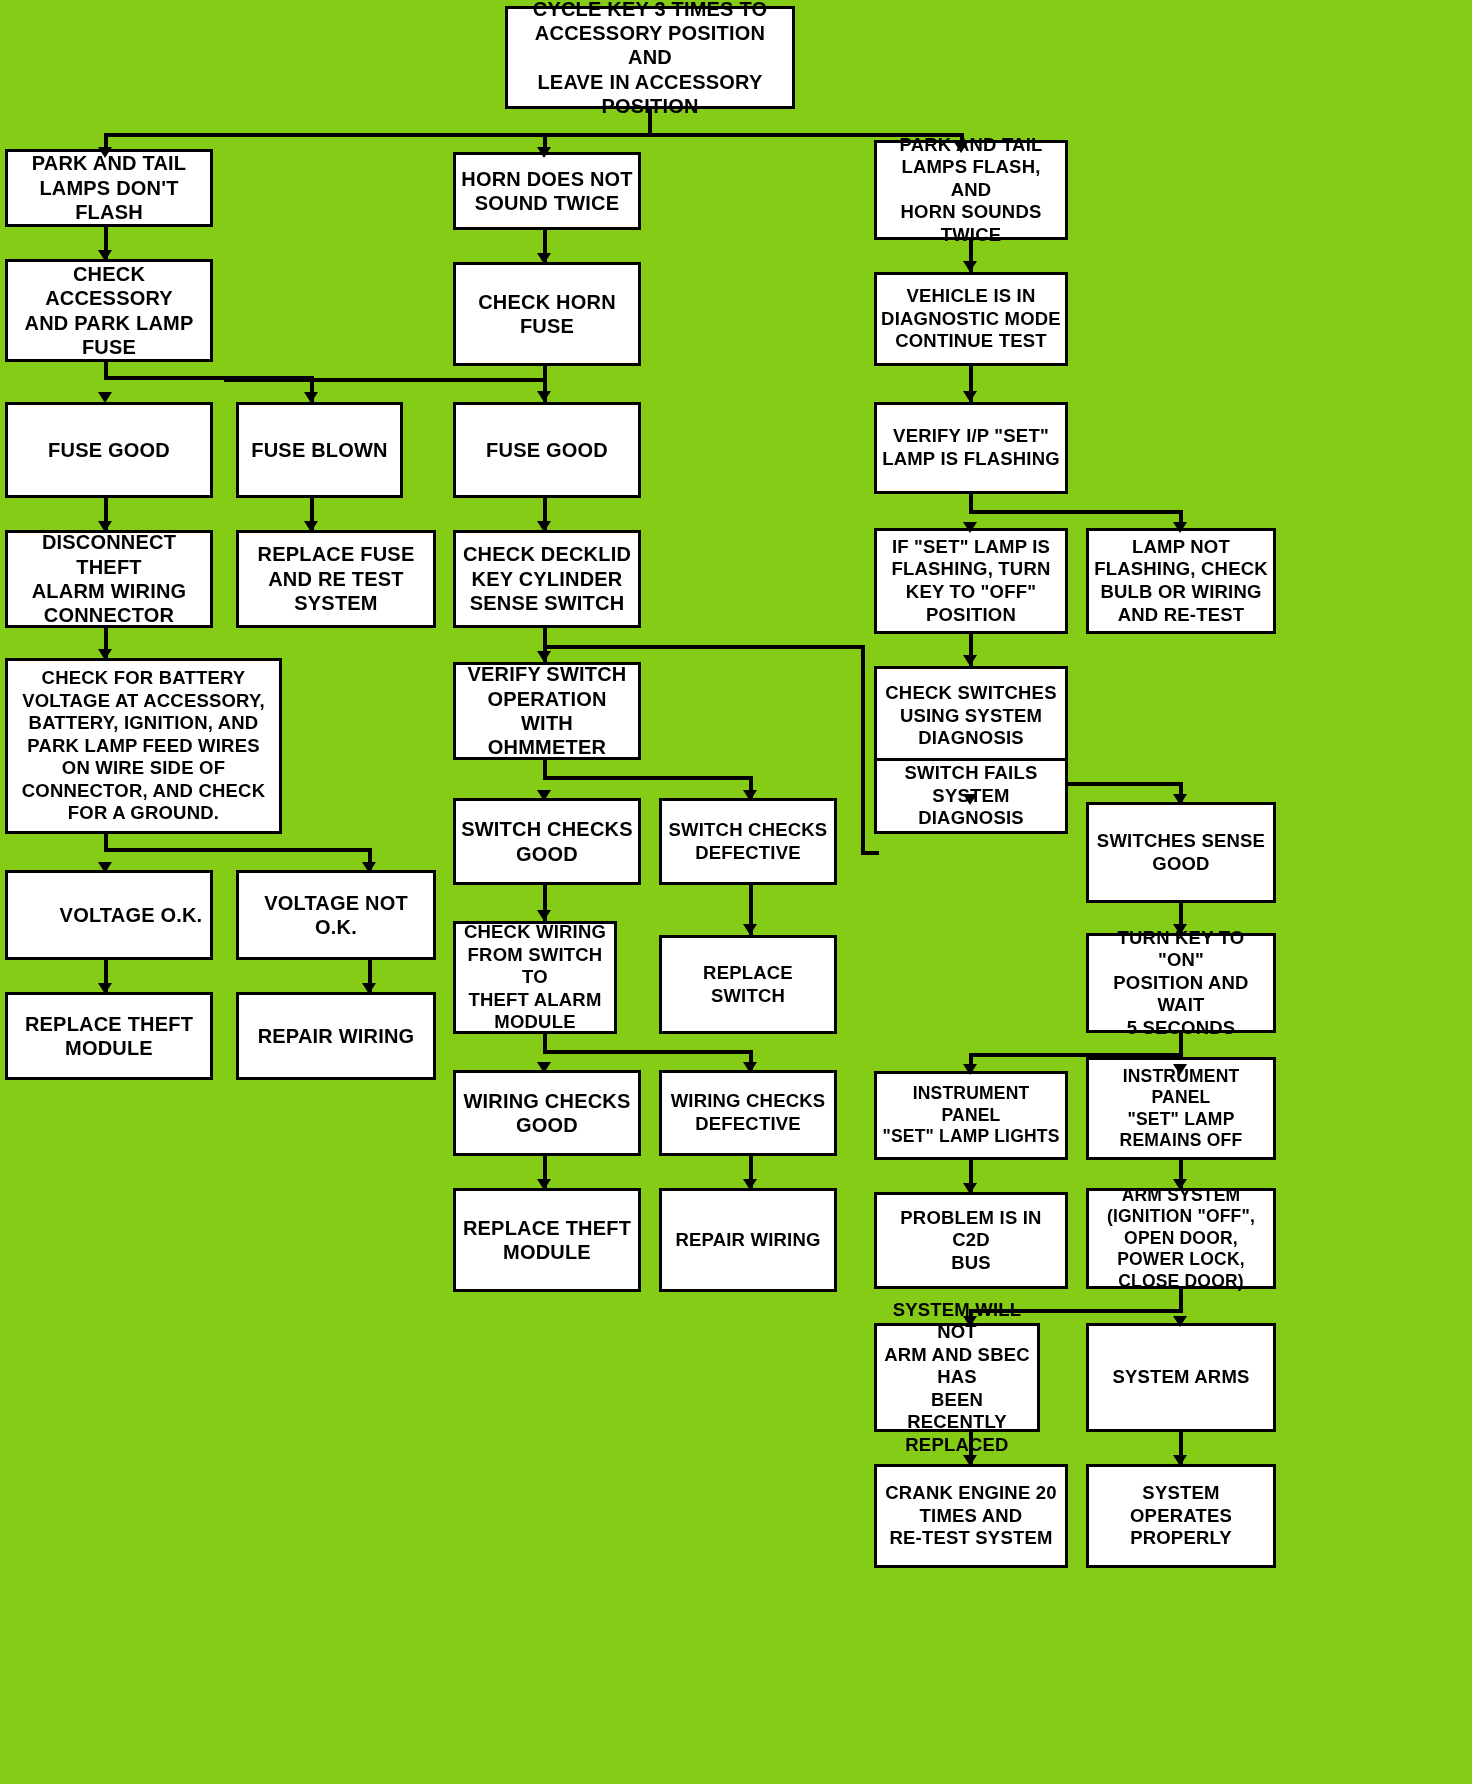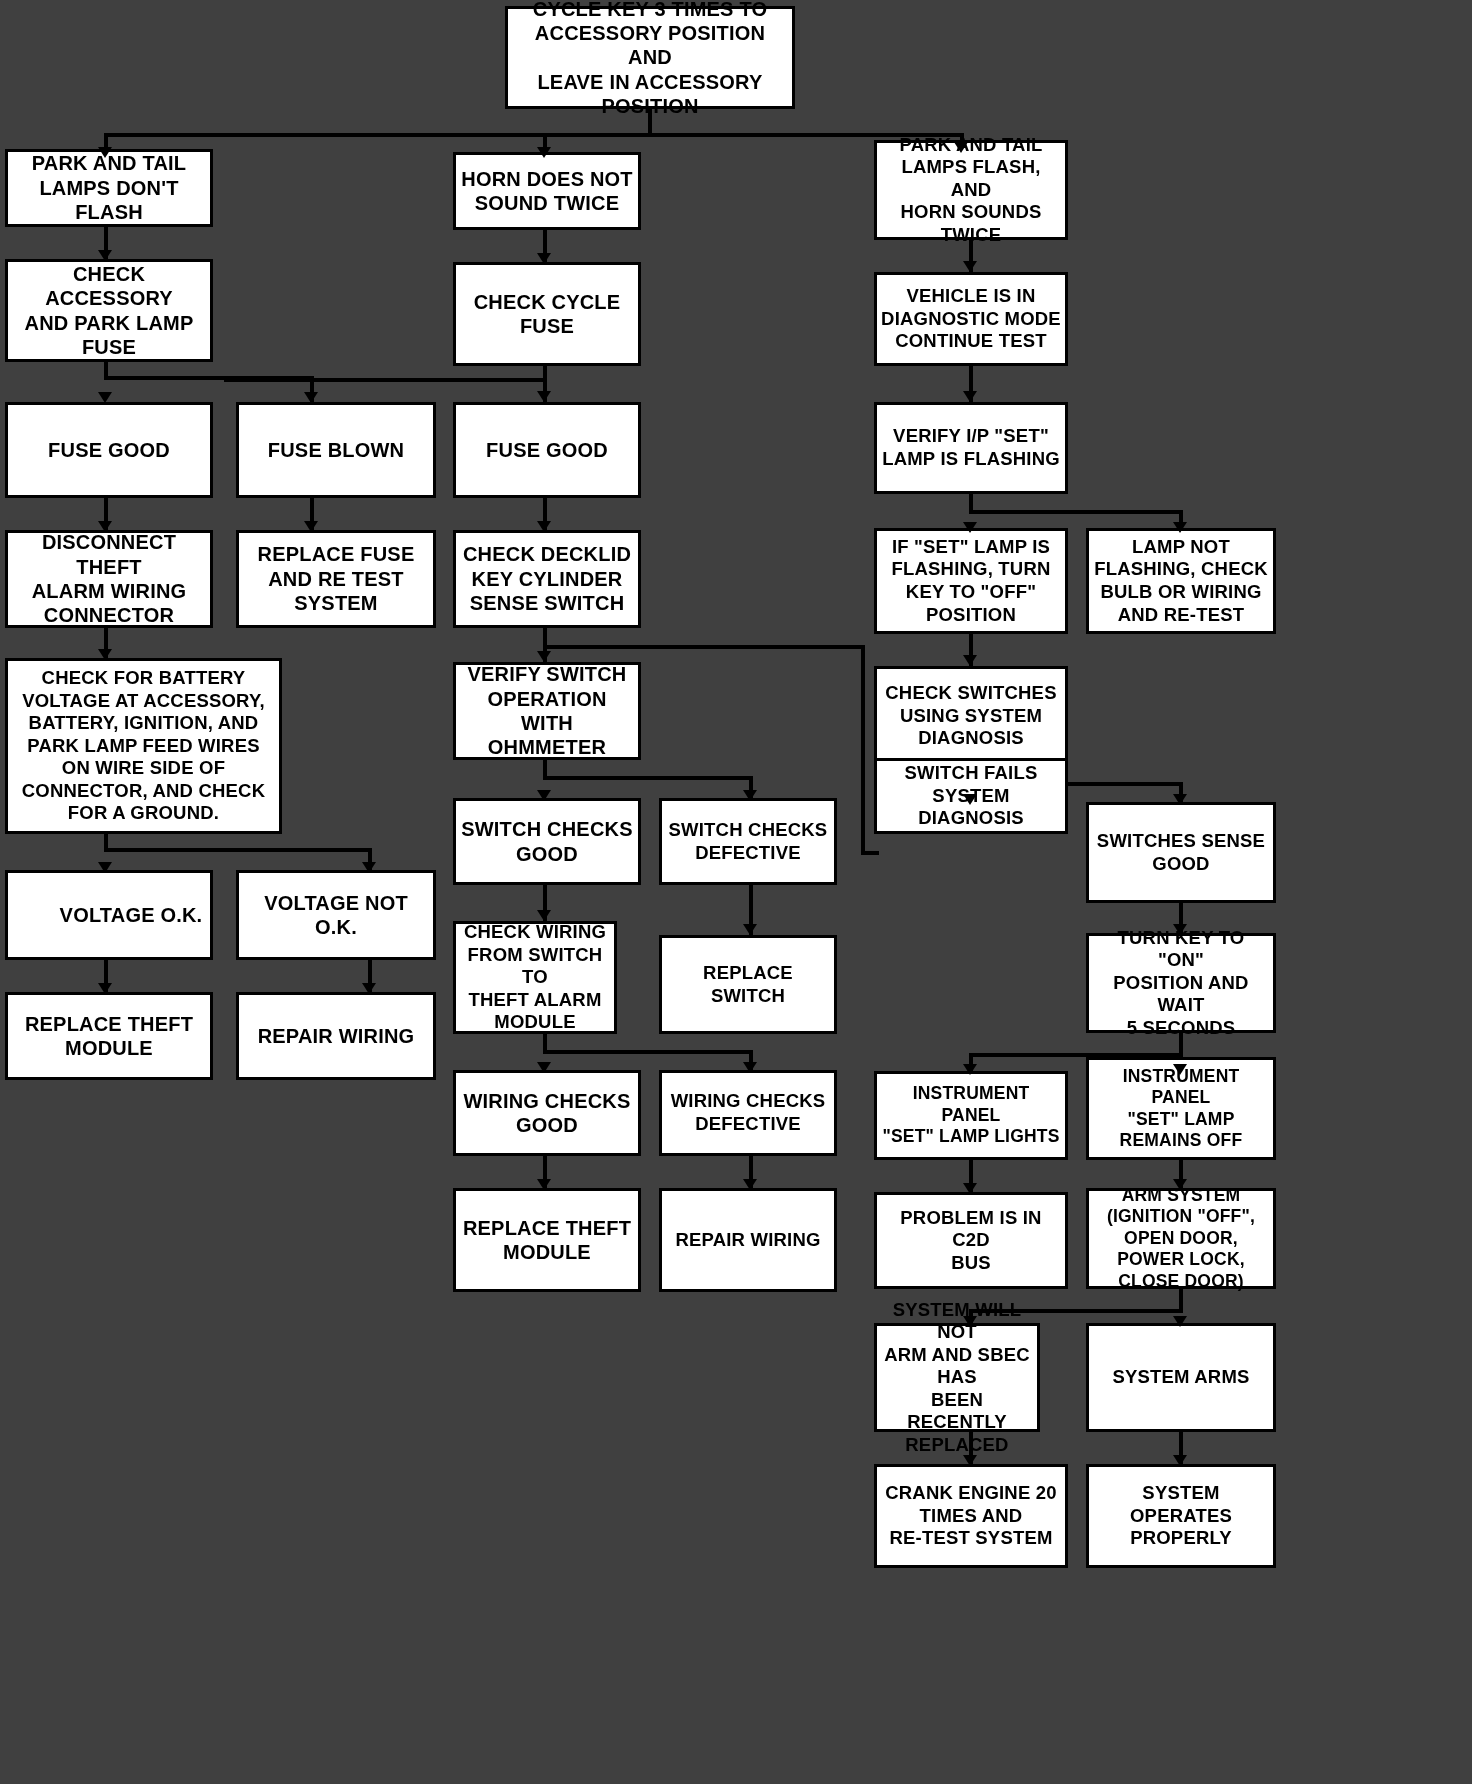--- a/index.html
+++ b/index.html
@@ -1,20 +1,20 @@
 <!DOCTYPE html>
 <html><head>
 <meta charset="utf-8">
 <style>
   html,body{margin:0;padding:0;background:#ffffff;}
   #page{
     position:relative;
     width:1472px;
     height:1784px;
-    background:#404040;
+    background:#84cc16;
     font-family:"Liberation Sans", sans-serif;
     overflow:hidden;
     text-decoration:underline;
   }
   .node{
     position:absolute;
     box-sizing:border-box;
     border:3px solid #000000;
     background:#ffffff;
     color:#000000;
@@ -179,21 +179,21 @@
 ACCESSORY POSITION AND
 LEAVE IN ACCESSORY
 POSITION</div>
 
   <div class="node" style="left:5px;top:149px;width:208px;height:78px;">PARK AND TAIL
 LAMPS DON'T FLASH</div>
   <div class="node" style="left:5px;top:259px;width:208px;height:103px;">CHECK ACCESSORY
 AND PARK LAMP
 FUSE</div>
   <div class="node" style="left:5px;top:402px;width:208px;height:96px;">FUSE GOOD</div>
-  <div class="node" style="left:236px;top:402px;width:200px;height:96px;">FUSE BLOWN</div>
+  <div class="node" style="left:236px;top:402px;width:167px;height:96px;">FUSE BLOWN</div>
   <div class="node" style="left:5px;top:530px;width:208px;height:98px;">DISCONNECT THEFT
 ALARM WIRING
 CONNECTOR</div>
   <div class="node" style="left:236px;top:530px;width:200px;height:98px;">REPLACE FUSE
 AND RE TEST
 SYSTEM</div>
   <div class="node sm" style="left:5px;top:658px;width:277px;height:176px;">CHECK FOR BATTERY
 VOLTAGE AT ACCESSORY,
 BATTERY, IGNITION, AND
 PARK LAMP FEED WIRES
@@ -201,21 +201,21 @@
 CONNECTOR, AND CHECK
 FOR A GROUND.</div>
   <div class="node" style="left:5px;top:870px;width:208px;height:90px;padding-left:48px;">VOLTAGE O.K.</div>
   <div class="node" style="left:236px;top:870px;width:200px;height:90px;">VOLTAGE NOT O.K.</div>
   <div class="node" style="left:5px;top:992px;width:208px;height:88px;">REPLACE THEFT
 MODULE</div>
   <div class="node" style="left:236px;top:992px;width:200px;height:88px;">REPAIR WIRING</div>
 
   <div class="node" style="left:453px;top:152px;width:188px;height:78px;">HORN DOES NOT
 SOUND TWICE</div>
-  <div class="node" style="left:453px;top:262px;width:188px;height:104px;">CHECK CYCLE
+  <div class="node" style="left:453px;top:262px;width:188px;height:104px;">CHECK HORN
 FUSE</div>
   <div class="node" style="left:453px;top:402px;width:188px;height:96px;">FUSE GOOD</div>
   <div class="node" style="left:453px;top:530px;width:188px;height:98px;">CHECK DECKLID
 KEY CYLINDER
 SENSE SWITCH</div>
   <div class="node" style="left:453px;top:662px;width:188px;height:98px;">VERIFY SWITCH
 OPERATION WITH
 OHMMETER</div>
   <div class="node" style="left:453px;top:798px;width:188px;height:87px;">SWITCH CHECKS
 GOOD</div>

